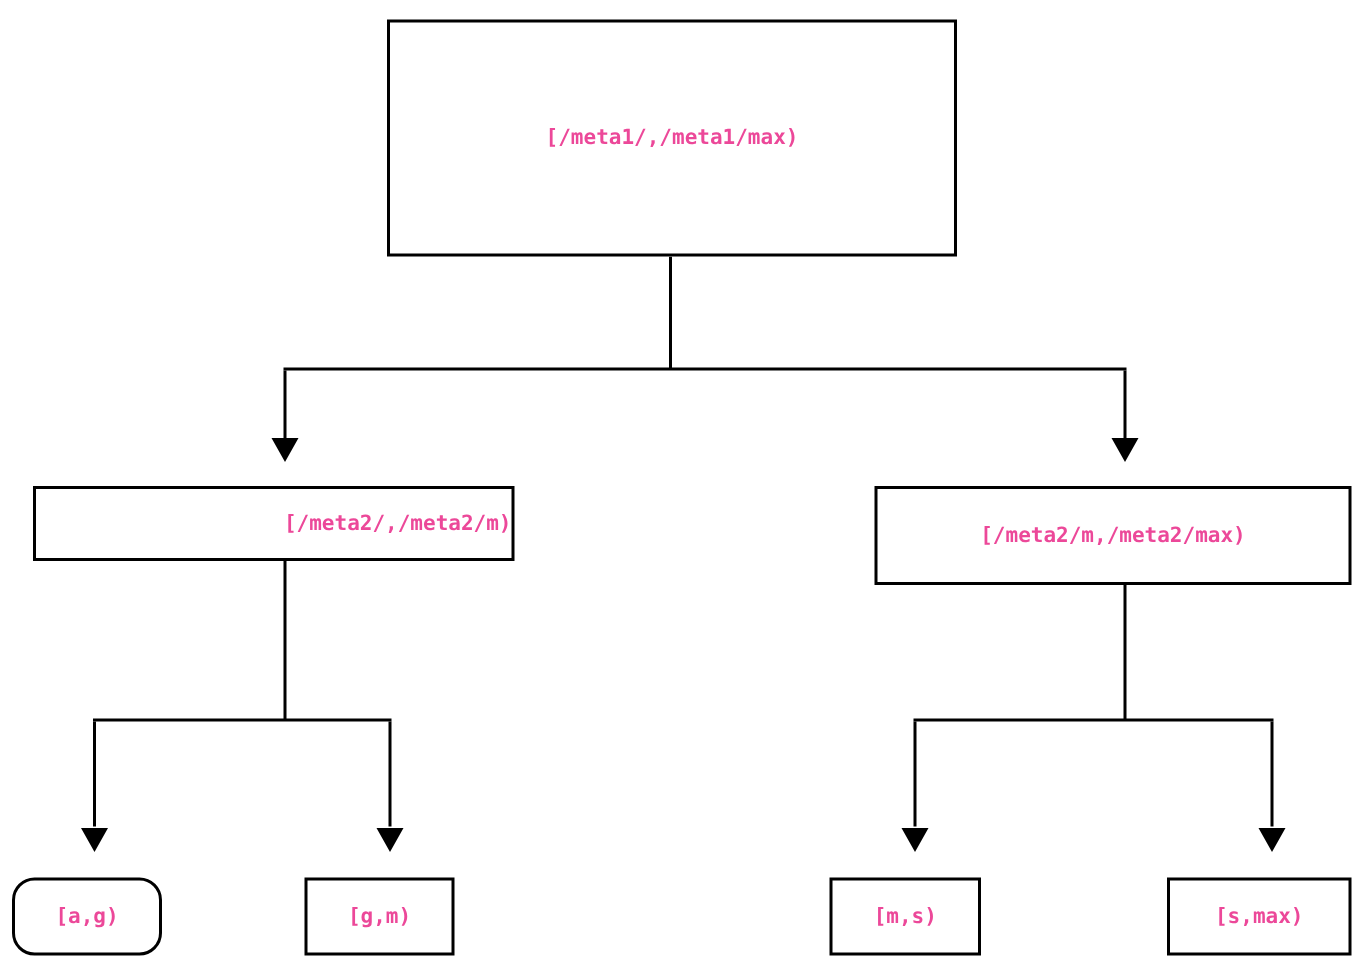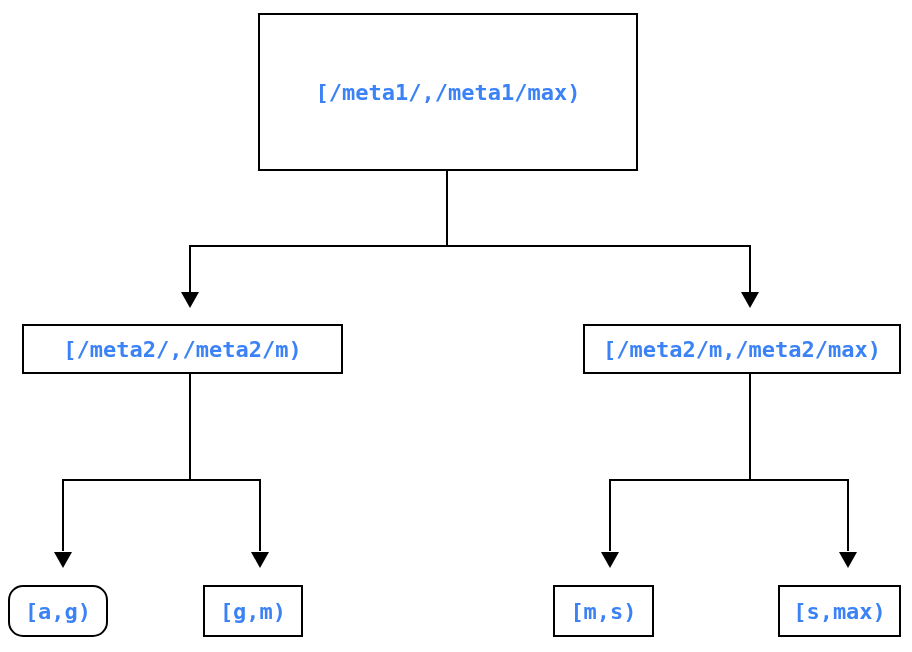--- a/index.html
+++ b/index.html
@@ -16,41 +16,41 @@
     overflow: hidden;
   }
   .node {
     position: absolute;
     box-sizing: border-box;
     border: 2px solid #000000;
     background: #ffffff;
     display: flex;
     align-items: center;
     justify-content: center;
-    font-size: 22px;
+    font-size: 14px;
     font-weight: bold;
-    color: #3b82f6;
+    color: #ec4899;
     white-space: nowrap;
   }
   .line {
     position: absolute;
     background: #000000;
   }
   .arrow {
     position: absolute;
     width: 0;
     height: 0;
     border-left: 9px solid transparent;
     border-right: 9px solid transparent;
     border-top: 16px solid #000000;
   }
   
   .n-root      { left: 258px; top: 13px;  width: 380px; height: 158px; }
-  .n-left      { left: 22px;  top: 324px; width: 321px; height: 50px; }
-  .n-right     { left: 583px; top: 324px; width: 318px; height: 50px; }
+  .n-left      { left: 22px;  top: 324px; width: 321px; height: 50px; justify-content: flex-end; }
+  .n-right     { left: 583px; top: 324px; width: 318px; height: 66px; }
   .n-leaf-ag   { left: 8px;   top: 585px; width: 100px; height: 52px; border-radius: 15px; }
   .n-leaf-gm   { left: 203px; top: 585px; width: 100px; height: 52px; justify-content: center; }
   .n-leaf-ms   { left: 553px; top: 585px; width: 101px; height: 52px; }
   .n-leaf-smax { left: 778px; top: 585px; width: 123px; height: 52px; }
 </style>
 </head>
 <body>
 
 <div class="canvas">
 

